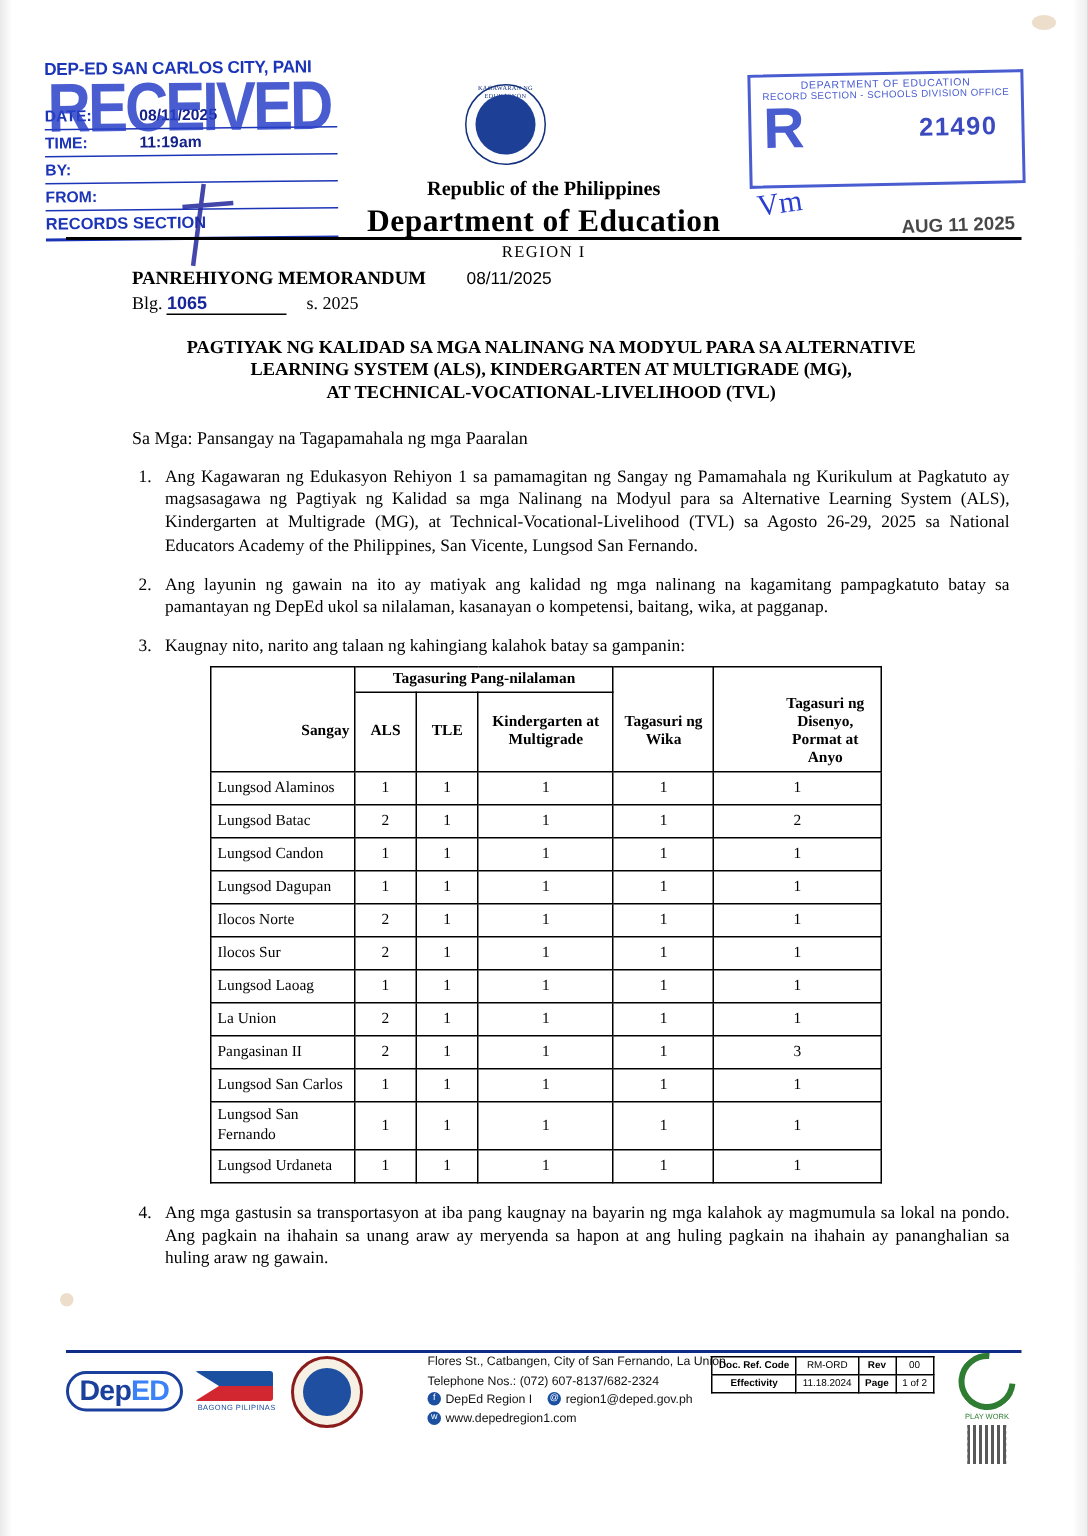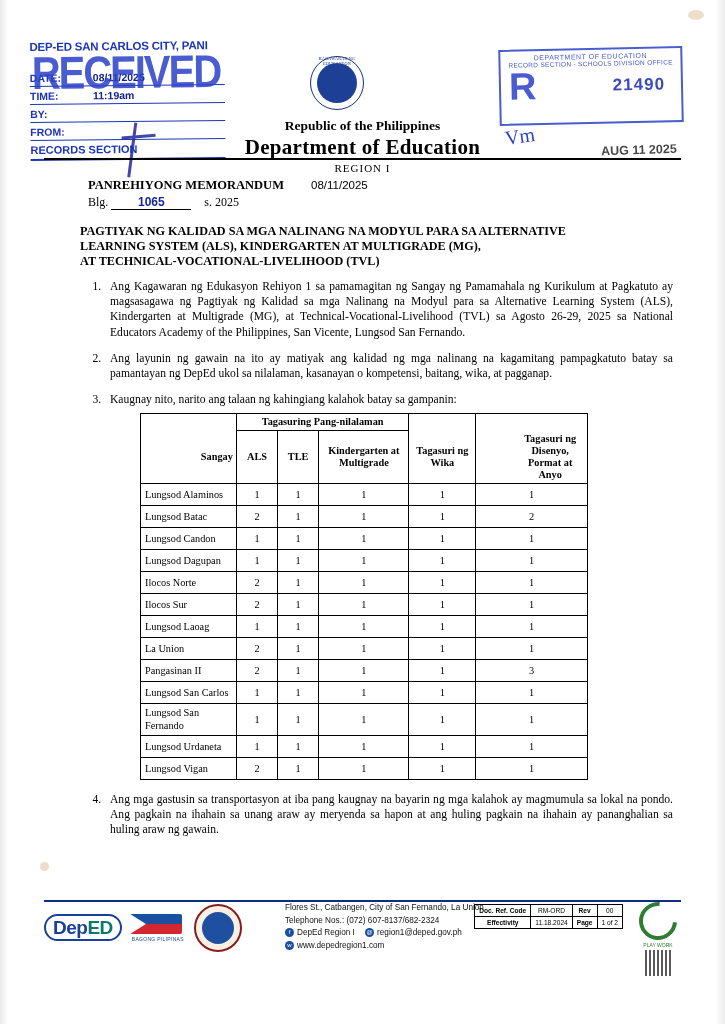--- a/index.html
+++ b/index.html
@@ -253,30 +253,30 @@
   .memo-blg {
     margin-left: 88px;
     margin-top: 2px;
     font-size: 12px;
     font-family: "Liberation Serif", serif;
   }
   .memo-blg .num {
     display: inline-block;
     min-width: 80px;
     border-bottom: 1px solid #000;
-    text-align: center;
     font-family: "Liberation Sans", sans-serif;
     font-weight: bold;
     color: #17259b;
     font-size: 12px;
   }
   .memo-blg .yr { margin-left: 10px; }
 
   .memo-title {
     margin: 14px 70px 0 80px;
+    text-align: center;
     font-size: 12.2px;
     font-weight: bold;
     line-height: 15px;
     font-family: "Liberation Serif", serif;
   }
   .addressee {
     margin: 16px 0 0 88px;
     font-size: 12px;
     font-family: "Liberation Serif", serif;
   }
@@ -356,21 +356,21 @@
   .deped-logo {
     font-family: "Liberation Sans", sans-serif;
     font-weight: bold;
     font-size: 19px;
     color: #1a3f9c;
     border: 2px solid #1a3f9c;
     border-radius: 14px;
     padding: 1px 7px;
     letter-spacing: -.5px;
   }
-  .deped-logo .ed { color: #0f766e; }
+  .deped-logo .ed { color: #3b82f6; }
   .bp-logo {
     width: 56px;
     text-align: center;
   }
   .bp-flag {
     width: 52px;
     height: 20px;
     position: relative;
     background: linear-gradient(180deg, #1b4fa0 50%, #d22630 50%);
     border-radius: 2px;
@@ -548,20 +548,21 @@
       <span class="num">1065</span>
       <span class="yr">s. 2025</span>
     </div>
 
     <div class="memo-title">
       <div>PAGTIYAK NG KALIDAD SA MGA NALINANG NA MODYUL PARA SA ALTERNATIVE</div>
       <div>LEARNING SYSTEM (ALS), KINDERGARTEN AT MULTIGRADE (MG),</div>
       <div>AT TECHNICAL-VOCATIONAL-LIVELIHOOD (TVL)</div>
     </div>
 
+    <div class="addressee">Sa Mga: Pansangay na Tagapamahala ng mga Paaralan</div>
 
     <ol class="items">
       <li>Ang Kagawaran ng Edukasyon Rehiyon 1 sa pamamagitan ng Sangay ng Pamamahala ng Kurikulum at Pagkatuto ay magsasagawa ng Pagtiyak ng Kalidad sa mga Nalinang na Modyul para sa Alternative Learning System (ALS), Kindergarten at Multigrade (MG), at Technical-Vocational-Livelihood (TVL) sa Agosto 26-29, 2025 sa National Educators Academy of the Philippines, San Vicente, Lungsod San Fernando.</li>
       <li>Ang layunin ng gawain na ito ay matiyak ang kalidad ng mga nalinang na kagamitang pampagkatuto batay sa pamantayan ng DepEd ukol sa nilalaman, kasanayan o kompetensi, baitang, wika, at pagganap.</li>
       <li style="margin-bottom:6px;">Kaugnay nito, narito ang talaan ng kahingiang kalahok batay sa gampanin:</li>
     </ol>
 
     <div class="tbl-wrap">
       <table class="alloc">
         <thead>
@@ -665,28 +666,20 @@
             <td class="name" style="vertical-align:top;padding-top:2px;line-height:13px;">Lungsod San Fernando</td>
             <td class="num">1</td>
             <td class="num">1</td>
             <td class="num">1</td>
             <td class="num">1</td>
             <td class="num">1</td>
           </tr>
           <tr>
             <td class="name">Lungsod Urdaneta</td>
             <td class="num">1</td>
-            <td class="num">1</td>
-            <td class="num">1</td>
-            <td class="num">1</td>
-            <td class="num">1</td>
-          </tr>
-          <tr>
-            <td class="name">Lungsod Vigan</td>
-            <td class="num">2</td>
             <td class="num">1</td>
             <td class="num">1</td>
             <td class="num">1</td>
             <td class="num">1</td>
           </tr>
         </tbody>
       </table>
     </div>
 
     <ol class="items" start="4" style="margin-top:12px;">

